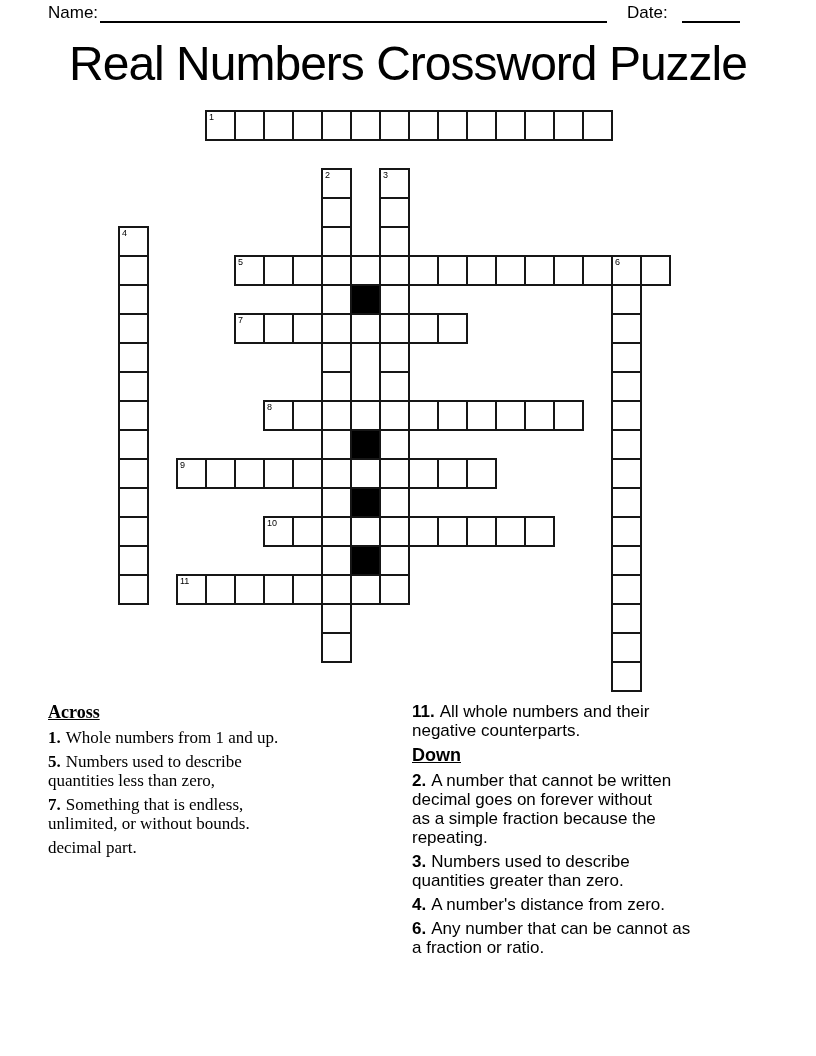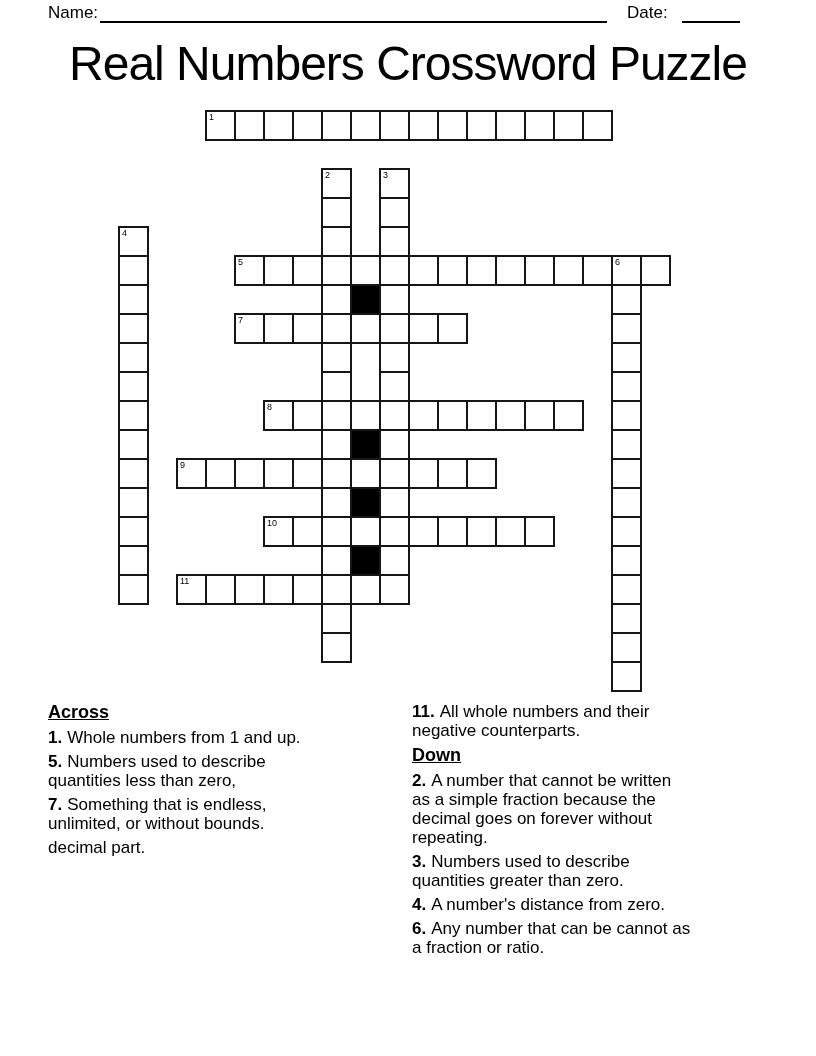--- a/index.html
+++ b/index.html
@@ -45,21 +45,21 @@
   .cell.black{background:#000;}
   .cellnum{
     position:absolute;
     top:0px;left:2px;
     font-size:9px;
     line-height:10px;
     color:#000;
   }
   
   .clue-col{position:absolute;font-size:17px;line-height:19px;}
-  .clue-col-left{left:48px;top:702px;width:345px;}
+  .clue-col-left{left:48px;top:702px;width:345px;font-family:Liberation Serif, serif;}
   .clue-col-right{left:412px;top:702px;width:355px;}
   .clue-heading{
     font-size:18px;
     line-height:20px;
     font-weight:bold;
     text-decoration:underline;
     margin-bottom:6px;
   }
   .clue{margin-bottom:5px;}
   .clue-line{white-space:nowrap;}
@@ -256,22 +256,22 @@
   <div class="clue-col clue-col-right">
     <div class="clue">
       <div class="clue-line"><span class="cnum">11.</span><span>All whole numbers and their</span></div>
       <div class="clue-line">negative counterparts.</div>
     </div>
 
     <div class="clue-heading">Down</div>
 
     <div class="clue">
       <div class="clue-line"><span class="cnum">2.</span><span>A number that cannot be written</span></div>
+      <div class="clue-line">decimal goes on forever without</div>
       <div class="clue-line">as a simple fraction because the</div>
-      <div class="clue-line">decimal goes on forever without</div>
       <div class="clue-line">repeating.</div>
     </div>
     <div class="clue">
       <div class="clue-line"><span class="cnum">3.</span><span>Numbers used to describe</span></div>
       <div class="clue-line">quantities greater than zero.</div>
     </div>
     <div class="clue">
       <div class="clue-line"><span class="cnum">4.</span><span>A number's distance from zero.</span></div>
     </div>
     <div class="clue">

